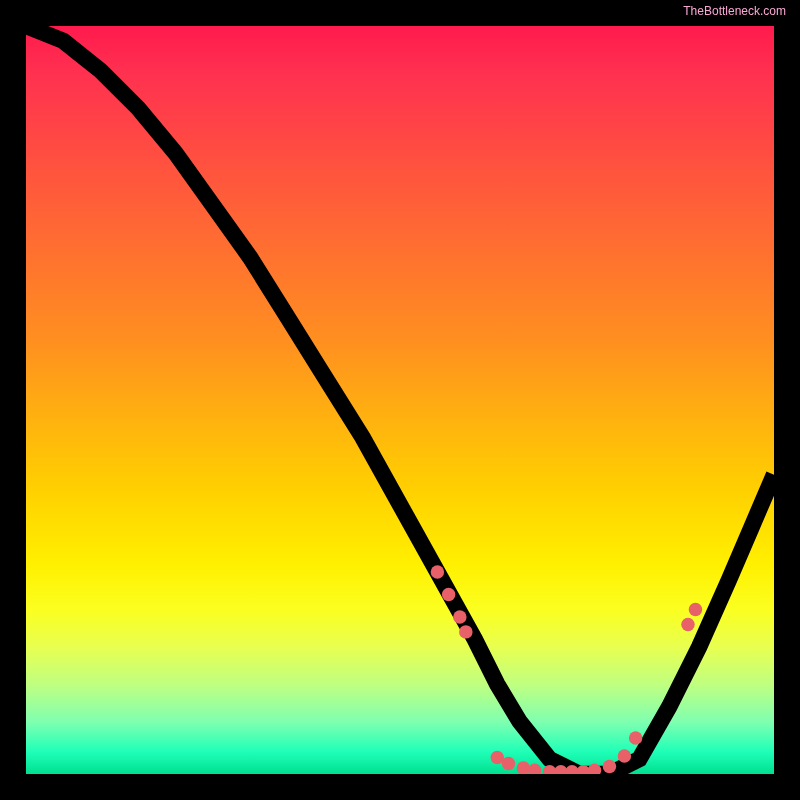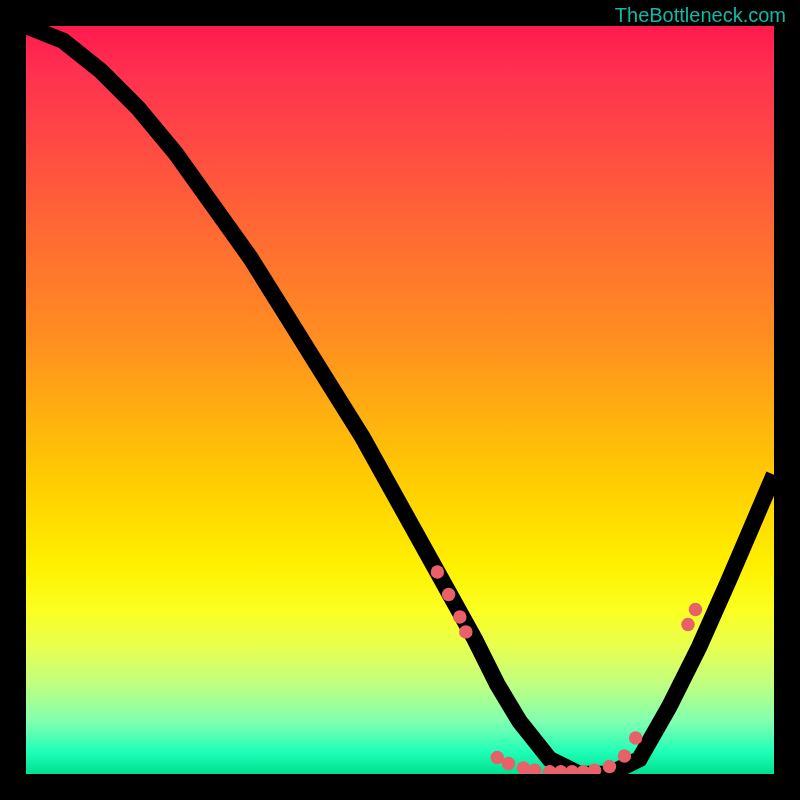--- a/index.html
+++ b/index.html
@@ -7,22 +7,22 @@
     width: 800px;
     height: 800px;
     background: #000;
     position: relative;
     font-family: Arial, sans-serif;
   }
   .watermark {
     position: absolute;
     top: 4px;
     right: 14px;
-    color: #14b8a6;
-    font-size: 20px;
+    color: #f9a8d4;
+    font-size: 12px;
     font-weight: 500;
     z-index: 10;
   }
   .chart-area {
     position: absolute;
     left: 26px;
     top: 26px;
     width: 748px;
     height: 748px;
     overflow: hidden;

